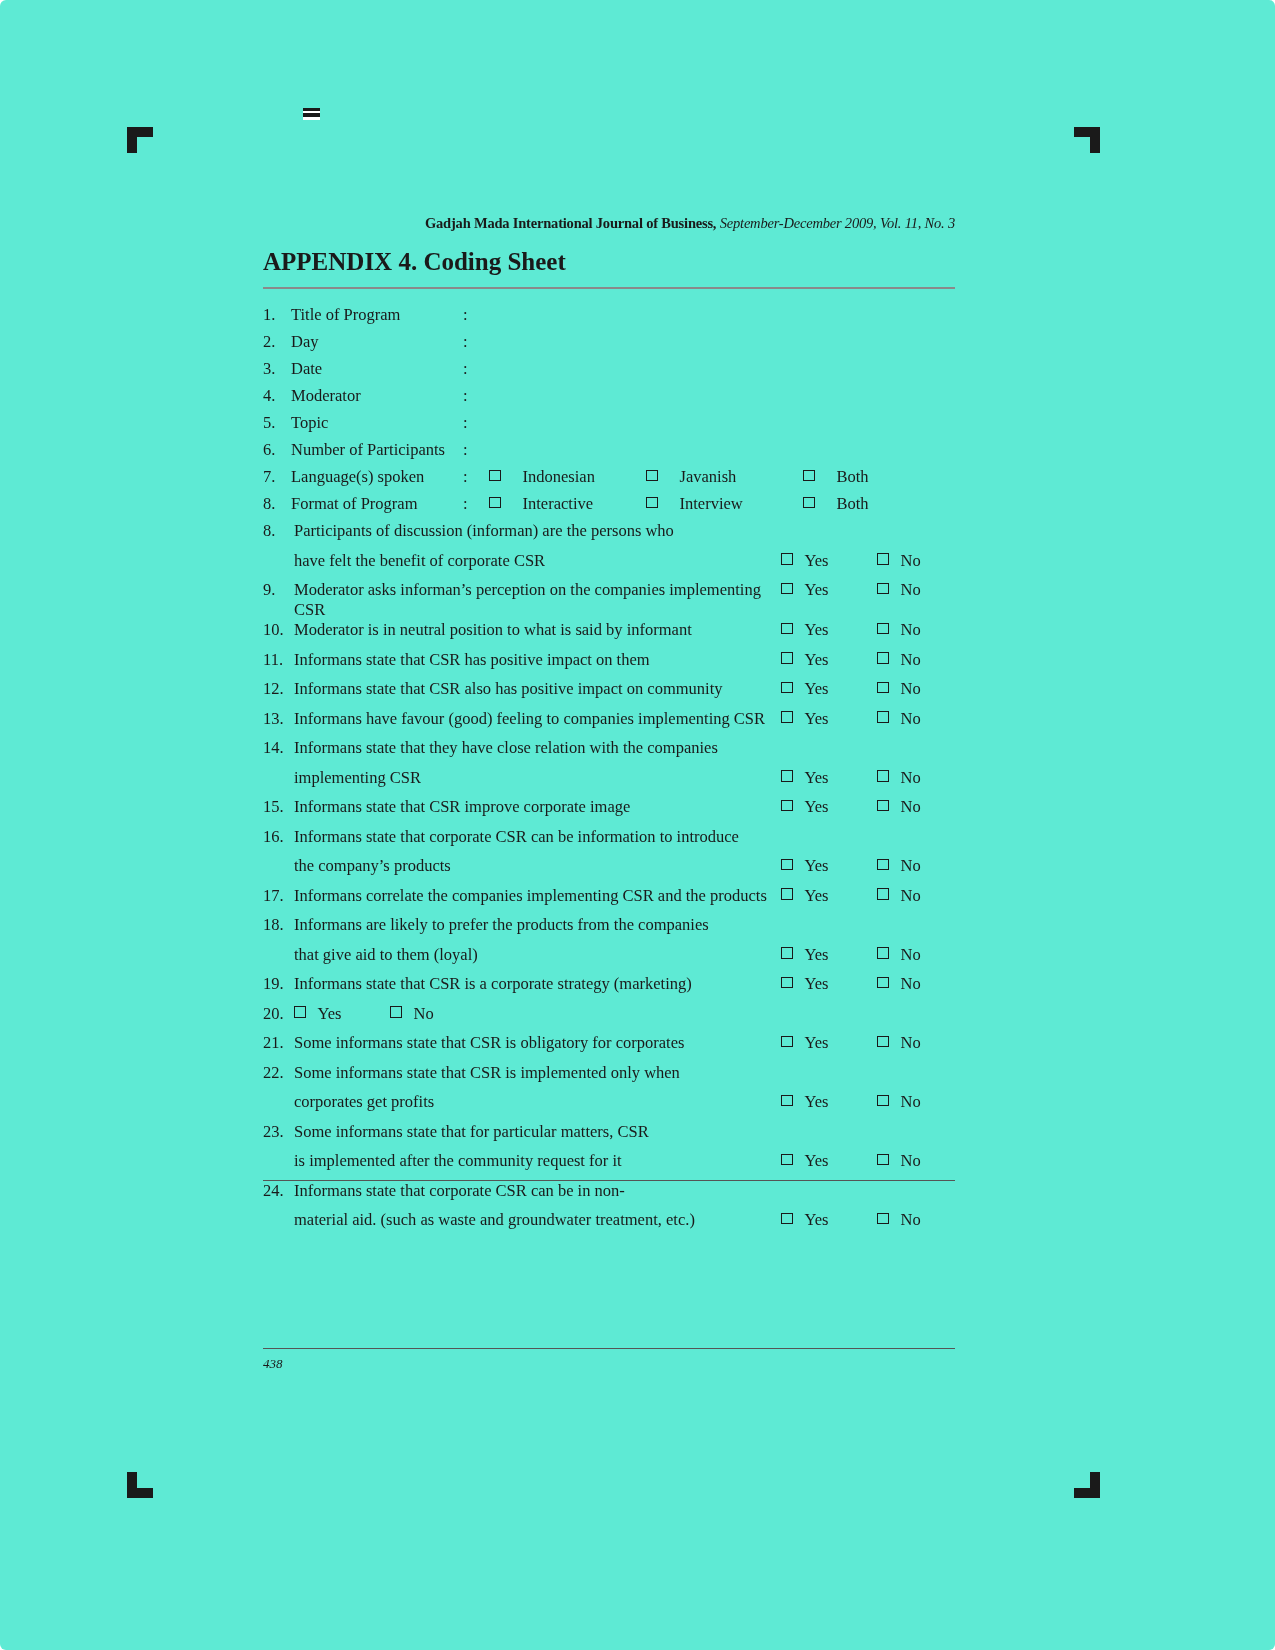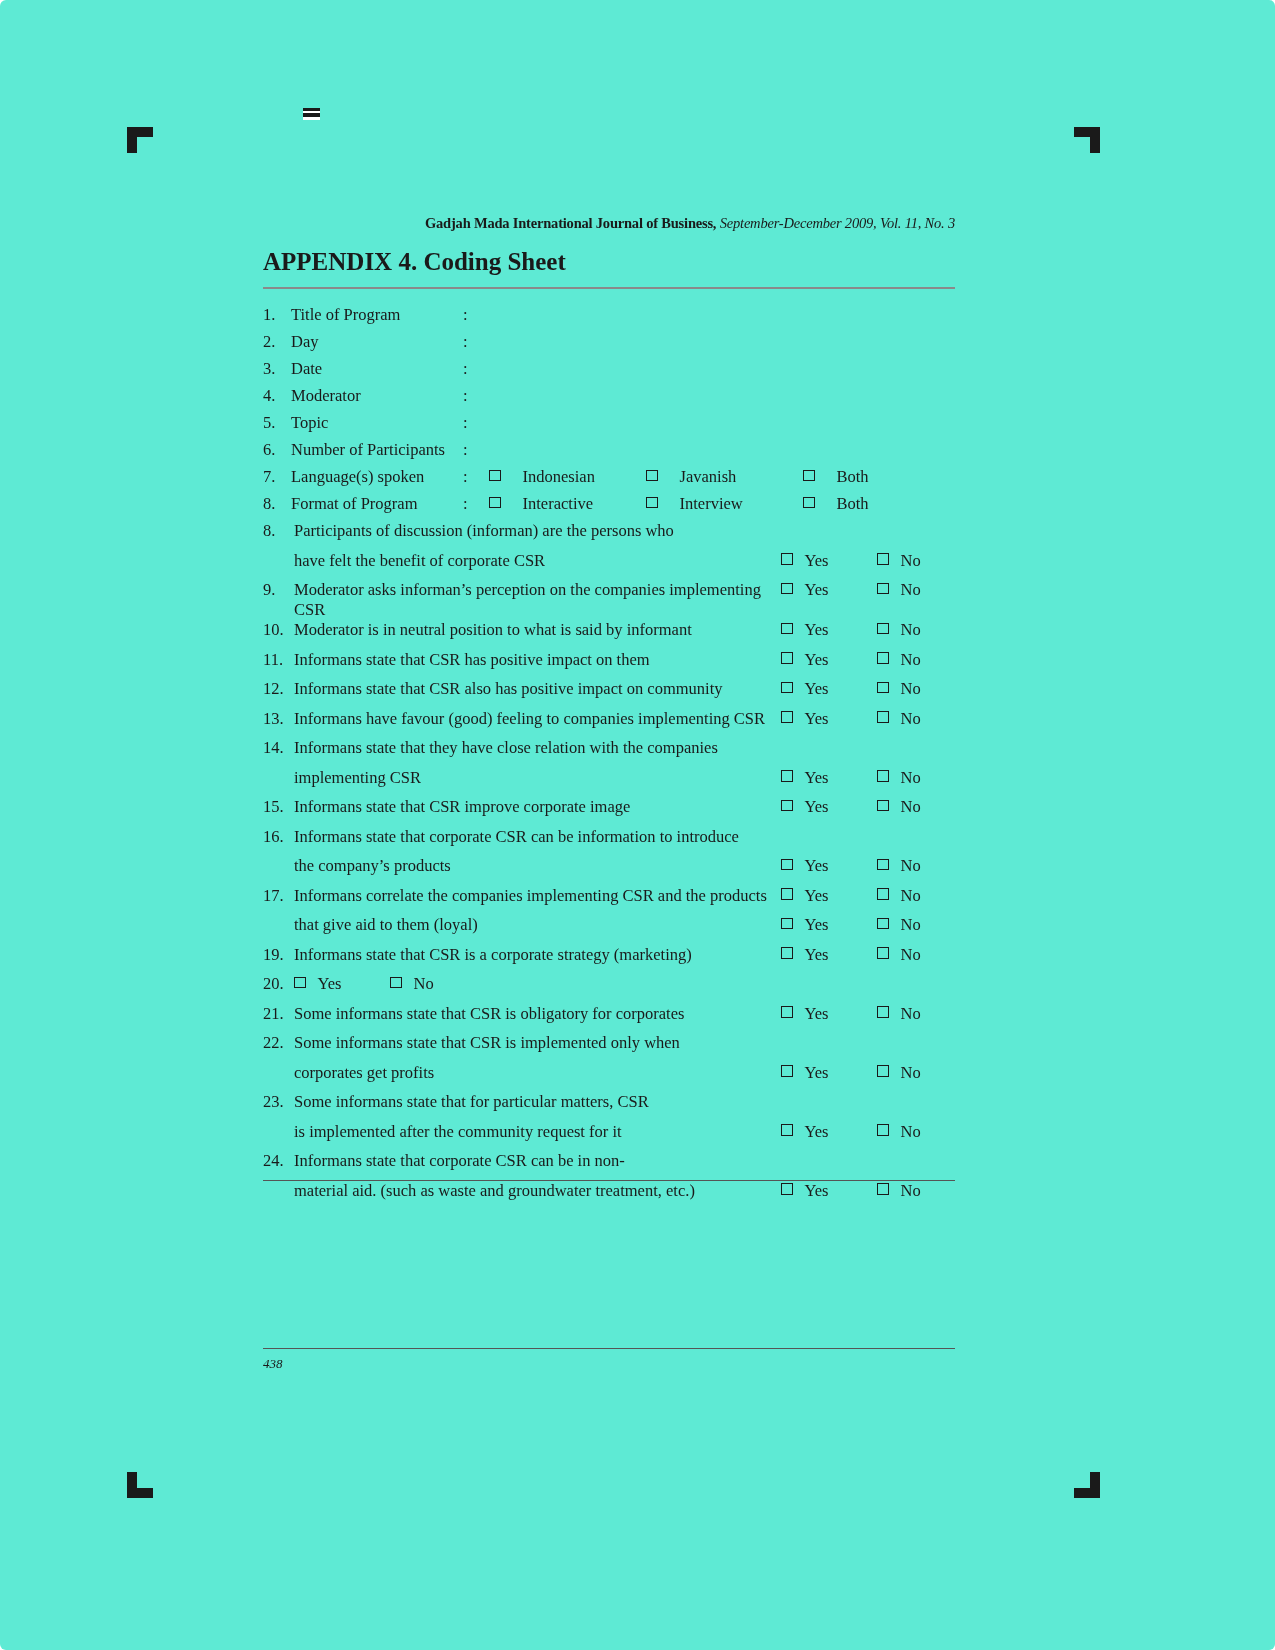--- a/index.html
+++ b/index.html
@@ -431,20 +431,32 @@
           <span class="q-yes">
             <span class="box"></span>
             <span>Yes</span>
           </span>
           <span class="q-no">
             <span class="box"></span>
             <span>No</span>
           </span>
         </div>
         <div class="q-row">
+          <span class="q-num">18.</span>
+          <span class="q-text">Informans  are likely to prefer the products from the companies</span>
+          <span class="q-yes blank-yes">
+            <span class="box"></span>
+            <span>Yes</span>
+          </span>
+          <span class="q-no blank-yes">
+            <span class="box"></span>
+            <span>No</span>
+          </span>
+        </div>
+        <div class="q-row">
           <span class="q-num"></span>
           <span class="q-text">that give aid to them (loyal)</span>
           <span class="q-yes">
             <span class="box"></span>
             <span>Yes</span>
           </span>
           <span class="q-no">
             <span class="box"></span>
             <span>No</span>
           </span>

